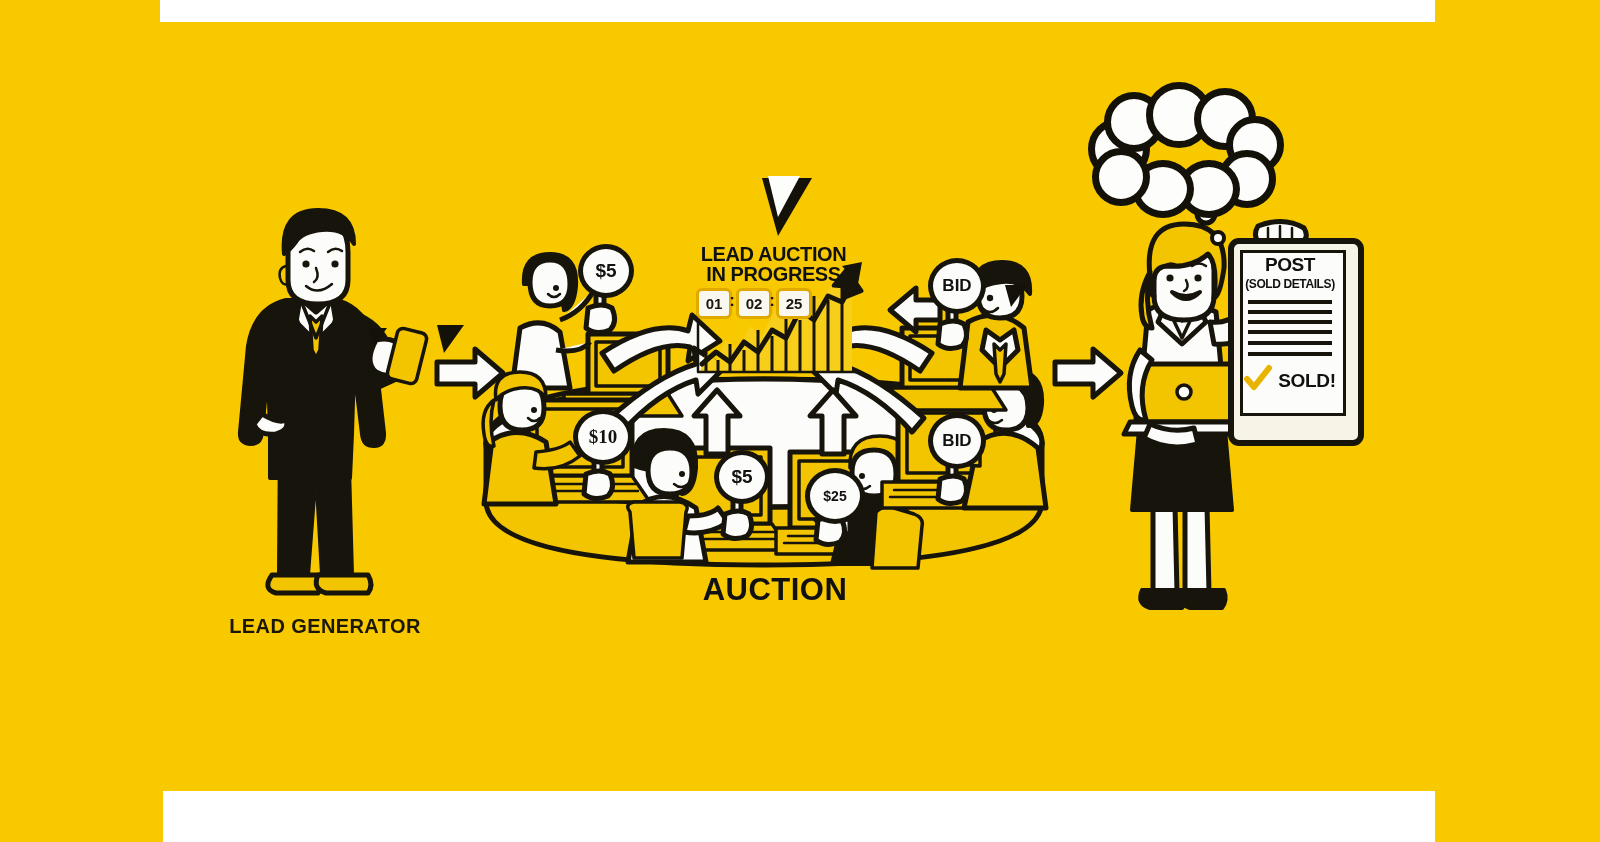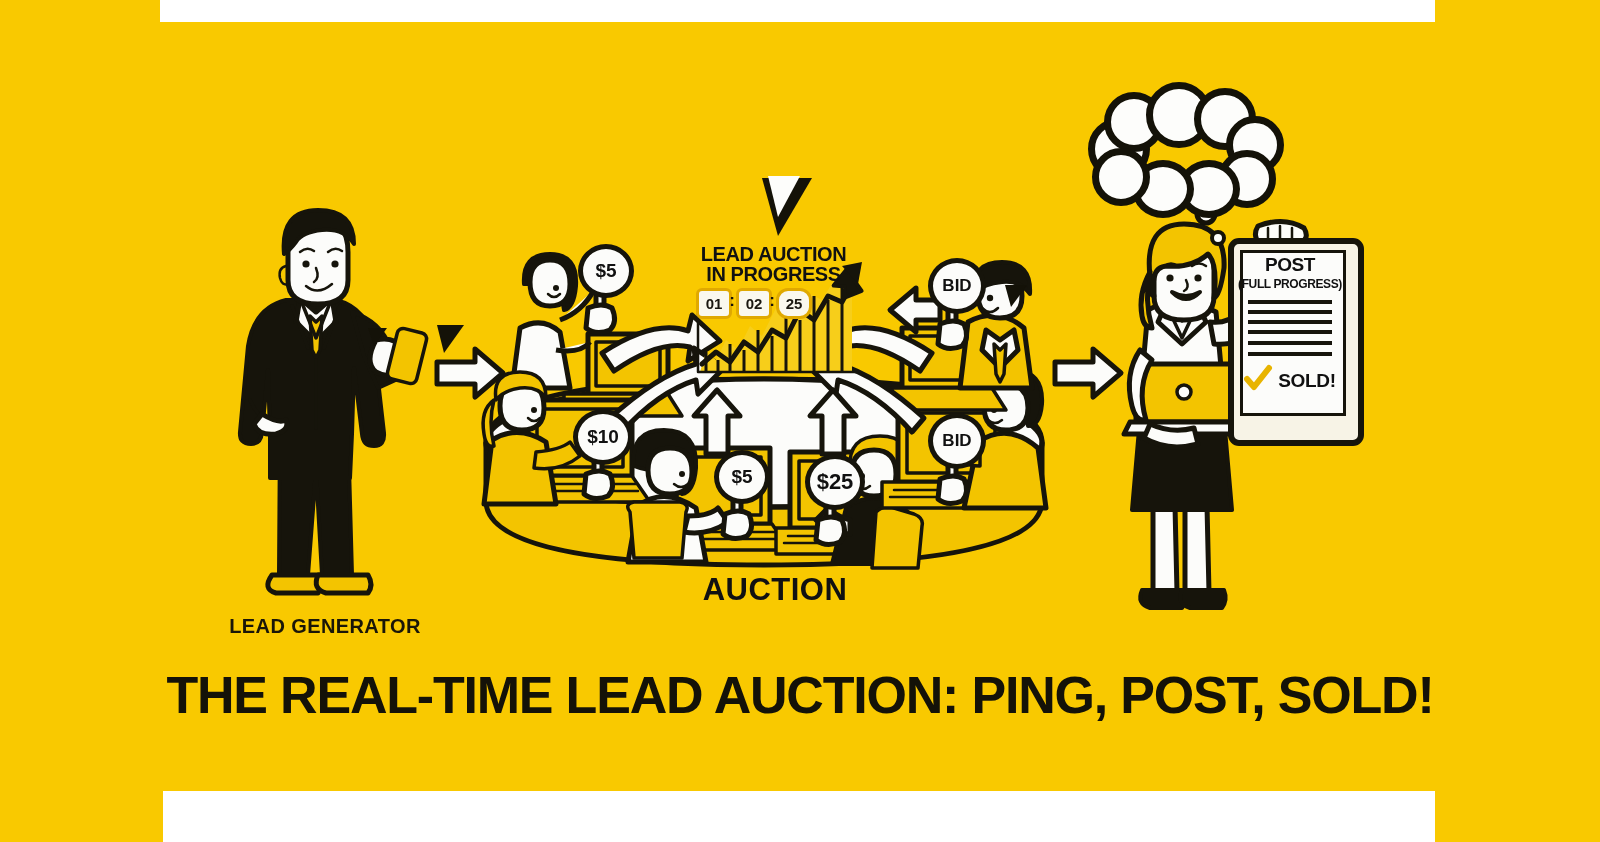--- a/index.html
+++ b/index.html
@@ -108,41 +108,41 @@
   }
   .timer-chip{
     position:absolute;top:288px;width:30px;height:25px;
     background:#FAF8EE;border:3px solid #E0A900;border-radius:6px;
     display:flex;align-items:center;justify-content:center;
     font-size:15px;font-weight:bold;color:#1A1710;
     font-family:"Liberation Sans", sans-serif;
   }
   #chip-h{left:696px;}
   #chip-m{left:736px;}
-  #chip-s{left:776px;border-radius:12px;}
+  #chip-s{left:776px;}
   .timer-colon{
     position:absolute;top:289px;width:10px;height:24px;
     display:flex;align-items:center;justify-content:center;
     font-size:17px;font-weight:bold;color:#15120A;
   }
   #colon-1{left:727px;}
   #colon-2{left:767px;}
 
   
   .paddle{
     position:absolute;
     background:#FCFCFA;border:5px solid #16140B;border-radius:50%;
     display:flex;align-items:center;justify-content:center;
     font-weight:bold;color:#111111;
   }
 
   #paddle-5a{left:578px;top:244px;width:46px;height:44px;font-size:19px;}
-  #paddle-10{left:573px;top:409px;width:50px;height:46px;font-size:19px;}
+  #paddle-10{left:573px;top:409px;width:50px;height:46px;font-size:19px;font-family:Liberation Serif, serif;}
   #paddle-5b{left:714px;top:450px;width:46px;height:44px;font-size:19px;}
-  #paddle-25{left:805px;top:454px;width:50px;height:46px;font-size:22px;}
+  #paddle-25{left:805px;top:468px;width:50px;height:46px;font-size:14px;}
   #paddle-bid-low{left:928px;top:413px;width:48px;height:46px;font-size:17px;}
   #paddle-bid-up{left:928px;top:258px;width:48px;height:46px;font-size:17px;}
 
   
   #bubble-outbid{
     left:991px;top:246px;width:88px;height:42px;
     background:#FCFCFA;border:5px solid #141208;border-radius:12px;
   }
   #bubble-outbid .label{position:static;width:100%;height:100%;font-size:17px;letter-spacing:-0.2px;}
   #bubble-outbid-tail{
@@ -505,27 +505,26 @@
     <div class="label">OUTBID</div>
   </div>
 
   <div class="label" id="lead-generator-caption">LEAD GENERATOR</div>
 
   <div class="label" id="auction-word">AUCTION</div>
 
   <div id="tablet"></div>
   <div id="tablet-paper"></div>
   <div class="label" id="tablet-title">POST</div>
-  <div class="label" id="tablet-subtitle">(FULL PROGRESS)</div>
+  <div class="label" id="tablet-subtitle">(SOLD DETAILS)</div>
   <div class="paper-rule" style="top:300px;width:84px;"></div>
   <div class="paper-rule" style="top:310px;width:84px;"></div>
   <div class="paper-rule" style="top:320px;width:84px;"></div>
   <div class="paper-rule" style="top:330px;width:84px;"></div>
   <div class="paper-rule" style="top:341px;width:84px;"></div>
   <div class="paper-rule" style="top:352px;width:84px;"></div>
   <svg id="tablet-check" viewBox="0 0 30 30">
     <path d="M4 15 L11 23 L26 4" fill="none" stroke="#E8B400" stroke-width="6" stroke-linecap="round" stroke-linejoin="round"></path>
   </svg>
   <div class="label" id="tablet-sold">SOLD!</div>
 
-  <div class="label" id="headline">THE REAL-TIME LEAD AUCTION: PING, POST, SOLD!</div>
 
 </div>
 
 </body></html>

